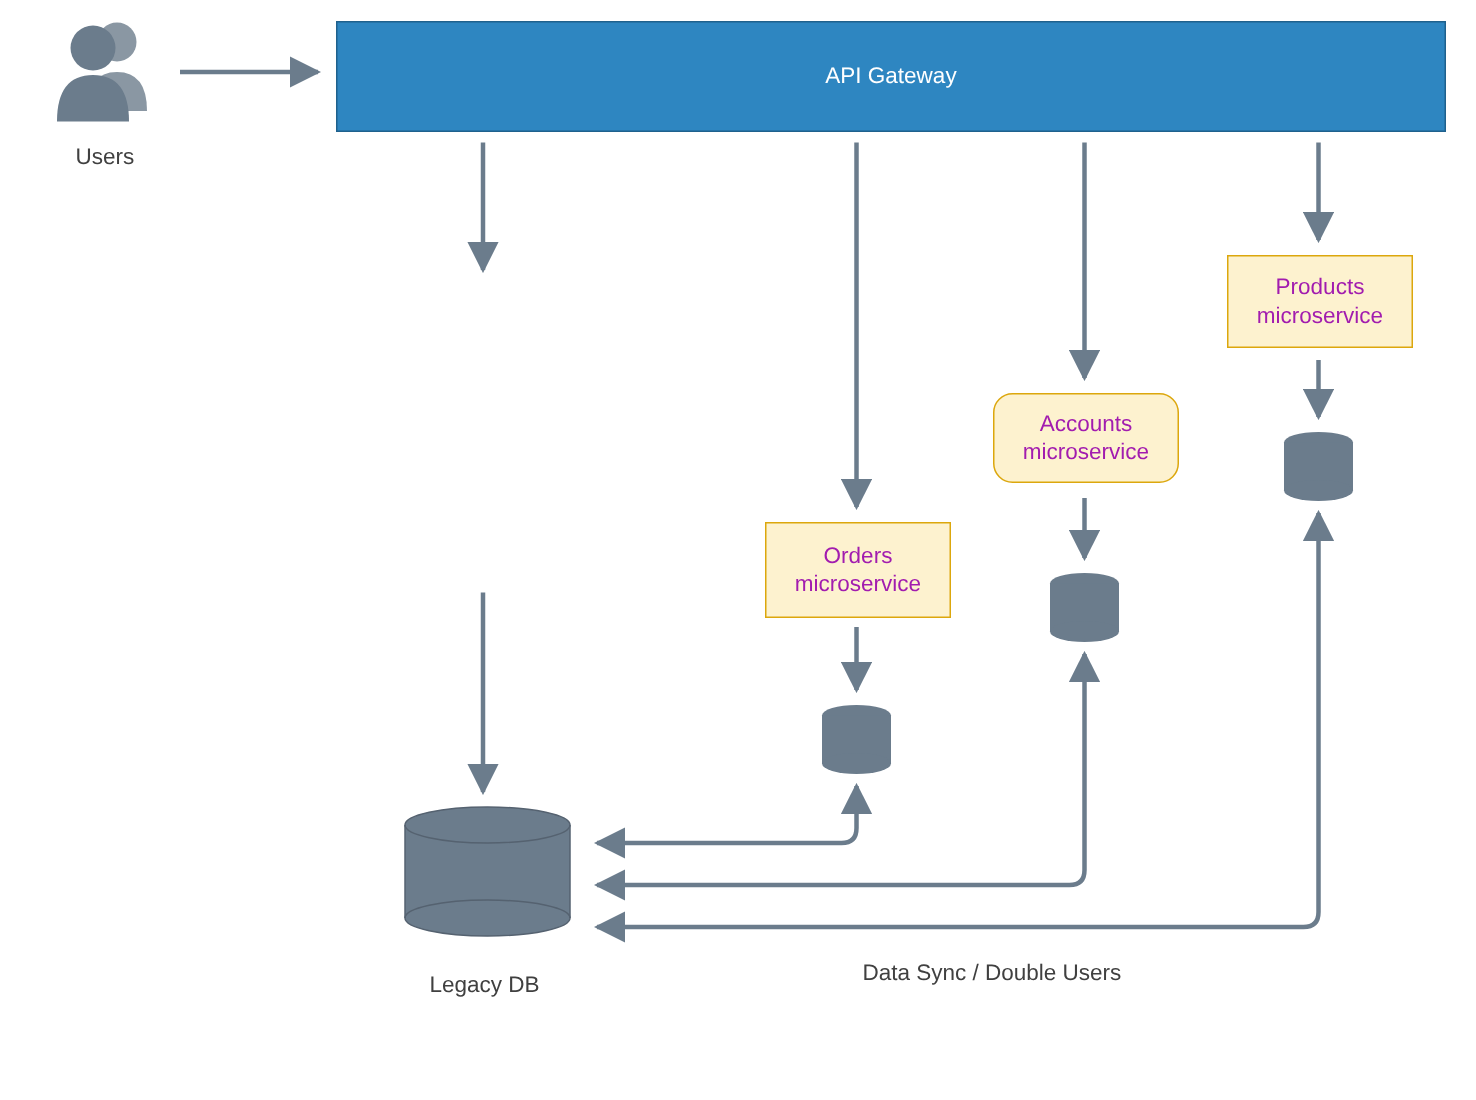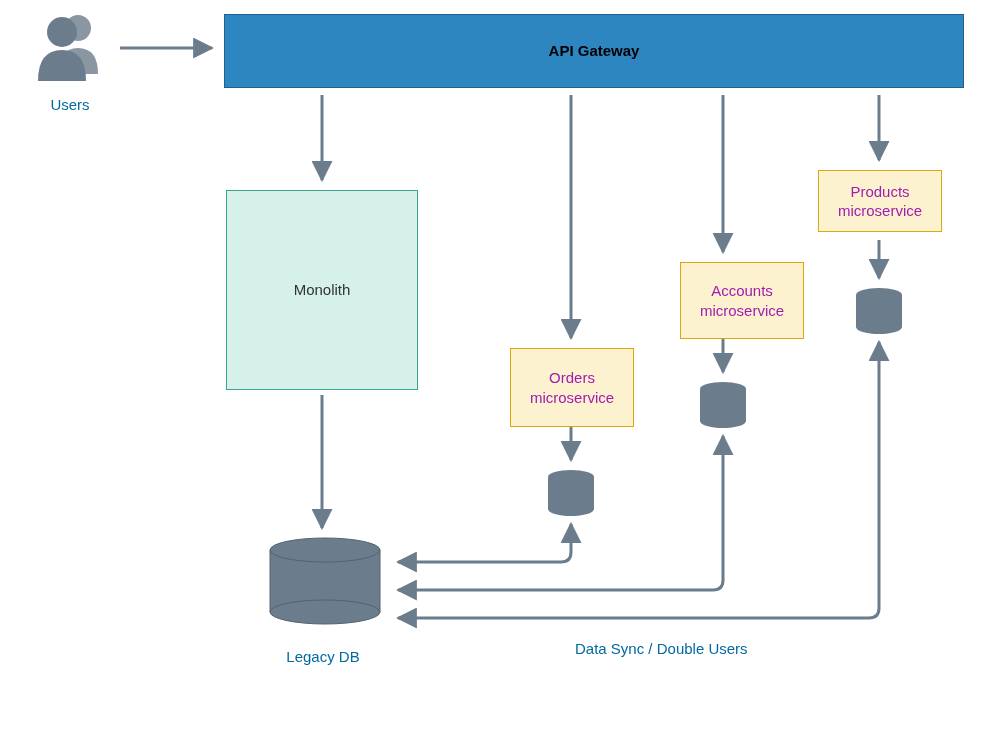--- a/index.html
+++ b/index.html
@@ -23,38 +23,38 @@
     display: flex;
     align-items: center;
     justify-content: center;
     text-align: center;
     font-size: 15px;
     line-height: 1.3;
   }
   .api-gateway {
     background: #2e86c1;
     border: 1px solid #1f618d;
-    color: #000000;
-    font-weight: 700;
+    color: #ffffff;
+    font-weight: 400;
   }
   .monolith {
     background: #d5f1ea;
     border: 1px solid #3aa38d;
     color: #333;
   }
   .ms {
     background: #fdf2cf;
     border: 1px solid #dca70d;
     color: #a21caf;
     padding: 8px 10px;
   }
   .label {
     position: absolute;
     font-size: 15px;
-    color: #0369a1;
+    color: #404040;
     text-align: center;
   }
   svg.overlay {
     position: absolute;
     left: 0;
     top: 0;
     width: 984px;
     height: 733px;
     pointer-events: none;
   }
@@ -140,30 +140,27 @@
       <path d="M723 436 L723 580 Q723 590 713 590 L398 590" marker-start="url(#arrow)" marker-end="url(#arrow-both)"></path>
 
       <path d="M879 342 L879 608 Q879 618 869 618 L398 618" marker-start="url(#arrow)" marker-end="url(#arrow-both)"></path>
     </g>
   </svg>
 
   <div class="box api-gateway" style="left:224px; top:14px; width:740px; height:74px;">
     <span>API Gateway</span>
   </div>
 
-  <div class="box monolith" style="left:226px; top:190px; width:192px; height:200px;">
-    <span>Monolith</span>
-  </div>
 
-  <div class="box ms" style="left:510px; top:348px; width:124px; height:79px; white-space:pre-line;">
+  <div class="box ms" style="left:510px; top:348px; width:124px; height:64px; white-space:pre-line;">
     <span>Orders
 microservice</span>
   </div>
 
-  <div class="box ms" style="left:680px; top:262px; width:124px; height:77px; white-space:pre-line;">
+  <div class="box ms" style="left:662px; top:262px; width:124px; height:60px; white-space:pre-line;border-radius:13px;">
     <span>Accounts
 microservice</span>
   </div>
 
   <div class="box ms" style="left:818px; top:170px; width:124px; height:62px; white-space:pre-line;">
     <span>Products
 microservice</span>
   </div>
 
   <div class="label" style="left:20px; top:96px; width:100px;">Users</div>

